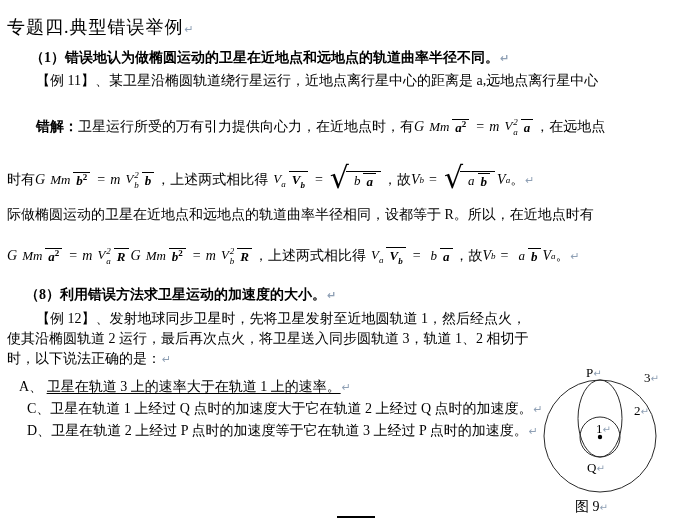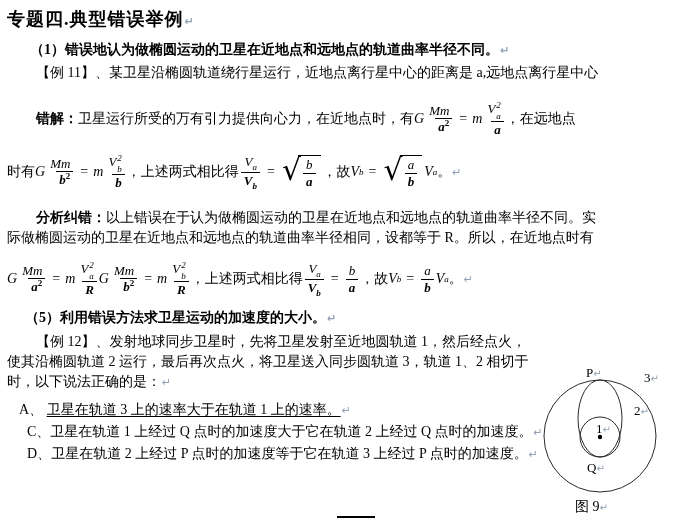--- a/index.html
+++ b/index.html
@@ -1,41 +1,41 @@
 <!DOCTYPE html>
 <html><head>
 <meta charset="utf-8">
 <style>
   html,body{margin:0;padding:0;}
   body{
     width:678px;height:524px;position:relative;overflow:hidden;background:#ffffff;
     font-family:"Liberation Serif","DejaVu Sans",serif;font-size:14px;color:#000;
   }
   .doc{padding:8px 0 0 7px;}
-  .title{font-size:18px;font-weight:bold;letter-spacing:1px;line-height:22px;margin:0 0 9px 0;white-space:nowrap;}
+  .title{font-size:18px;font-weight:normal;letter-spacing:1px;line-height:22px;margin:8px 0 9px 0;white-space:nowrap;}
   .h-sec{font-weight:bold;font-size:14px;line-height:16px;white-space:nowrap;}
   .h1{margin:0 0 4px 23px;}
   .h2{margin:7px 0 5px 18px;}
   .line{line-height:19px;white-space:nowrap;}
   .line20{line-height:20px;white-space:nowrap;}
   .ind{margin-left:29px;}
   .blabel{font-weight:bold;text-align:right;}
   .pmark{color:#8fa0b5;font-size:11px;font-family:"DejaVu Sans",sans-serif;margin-left:1px;}
   
   .mathrow{display:flex;align-items:center;white-space:nowrap;}
   .row1{margin-top:12px;height:50px;}
   .row2{margin-top:3px;height:50px;}
   .row3{margin-top:7px;height:48px;}
   .mrow{display:inline-flex;align-items:center;white-space:nowrap;}
   .mi{font-style:italic;font-family:"Liberation Serif",serif;}
   .mt{font-family:"Liberation Serif",serif;}
   .mo{margin:0 5px;font-family:"Liberation Serif",serif;}
   .sup{font-size:9px;vertical-align:super;line-height:1;}
   .msub{font-size:9px;vertical-align:sub;font-style:italic;line-height:1;}
-  .frac{display:inline-flex;flex-direction:column;align-items:flex-end;margin:0 2px;
+  .frac{display:inline-flex;flex-direction:row;align-items:center;margin:0 2px;
         font-family:"Liberation Serif",serif;font-size:13px;line-height:1.2;}
   .fnum,.fden{display:inline-block;padding:0 3px;text-align:center;}
   .fden{border-top:1px solid #000;font-weight:bold;}
   .ss{display:inline-flex;flex-direction:column;align-items:flex-start;font-size:9px;line-height:1.15;
       vertical-align:middle;font-style:italic;margin-left:1px;}
   .sqrt{display:inline-flex;align-items:center;margin:0 2px;}
   .rad{font-size:30px;line-height:0.85;font-family:"DejaVu Sans",sans-serif;margin-right:-3px;transform:translateY(-2px);}
   .radicand{display:inline-flex;align-items:center;border-top:1px solid #000;padding:1px 3px 0 3px;}
   .spellerr{text-decoration-line:underline;text-decoration-style:wavy;text-decoration-color:#e02020;
             text-decoration-thickness:1px;text-underline-offset:3px;}
@@ -134,21 +134,20 @@
             </span>
           </span>
         </span>
         <span class="mi">V</span>
         <span class="msub">a</span>
       </span>
       <span>。</span>
       <span class="pmark">↵</span>
   </div>
 
-  <div class="line20 ind" style="margin-top:11px;"><span class="blabel">分析纠错：</span><span>以上错误在于认为做椭圆运动的卫星在近地点和远地点的轨道曲率半径不同。实</span></div>
   <div class="line20">际做椭圆运动的卫星在近地点和远地点的轨道曲率半径相同，设都等于 R。所以，在近地点时有</div>
 
   <div class="mathrow row3">
     <span class="mrow">
         <span class="mi">G</span>
         <span class="frac">
           <span class="fnum"><span class="mi">Mm</span></span>
           <span class="fden"><span class="mi">a</span><span class="sup">2</span></span>
         </span>
         <span class="mo">=</span>
@@ -198,21 +197,21 @@
           <span class="fnum"><span class="mi">a</span></span>
           <span class="fden"><span class="mi">b</span></span>
         </span>
         <span class="mi">V</span>
         <span class="msub">a</span>
       </span>
       <span>。</span>
       <span class="pmark">↵</span>
   </div>
 
-  <div class="h-sec h2"><span>（5）利用错误方法求卫星运动的加速度的大小。</span><span class="pmark">↵</span></div>
+  <div class="h-sec h2"><span>（8）利用错误方法求卫星运动的加速度的大小。</span><span class="pmark">↵</span></div>
 
   <div class="para-ex12">
     <div class="line20 ind">【例 12】、发射地球同步卫星时，先将卫星发射至近地圆轨道 1，然后经点火，</div>
     <div class="line20">使其沿椭圆轨道 2 运行，最后再次点火，将卫星送入同步圆轨道 3，轨道 1、2 相切于</div>
     <div class="line20"><span>时，以下说法正确的是：</span><span class="pmark">↵</span></div>
   </div>
 
   <div class="opts">
     <div class="opt opt-ab"><span>A、 </span><span class="ul">卫星在轨道 3 上的速率大于在轨道 1 上的速率。</span><span class="pmark">↵</span></div>
     <div class="opt opt-cd"><span>C、</span><span>卫星在轨道 1 上经过 Q 点时的加速度大于它在轨道 2 上经过 Q 点时的加速度。</span><span class="pmark">↵</span></div>

